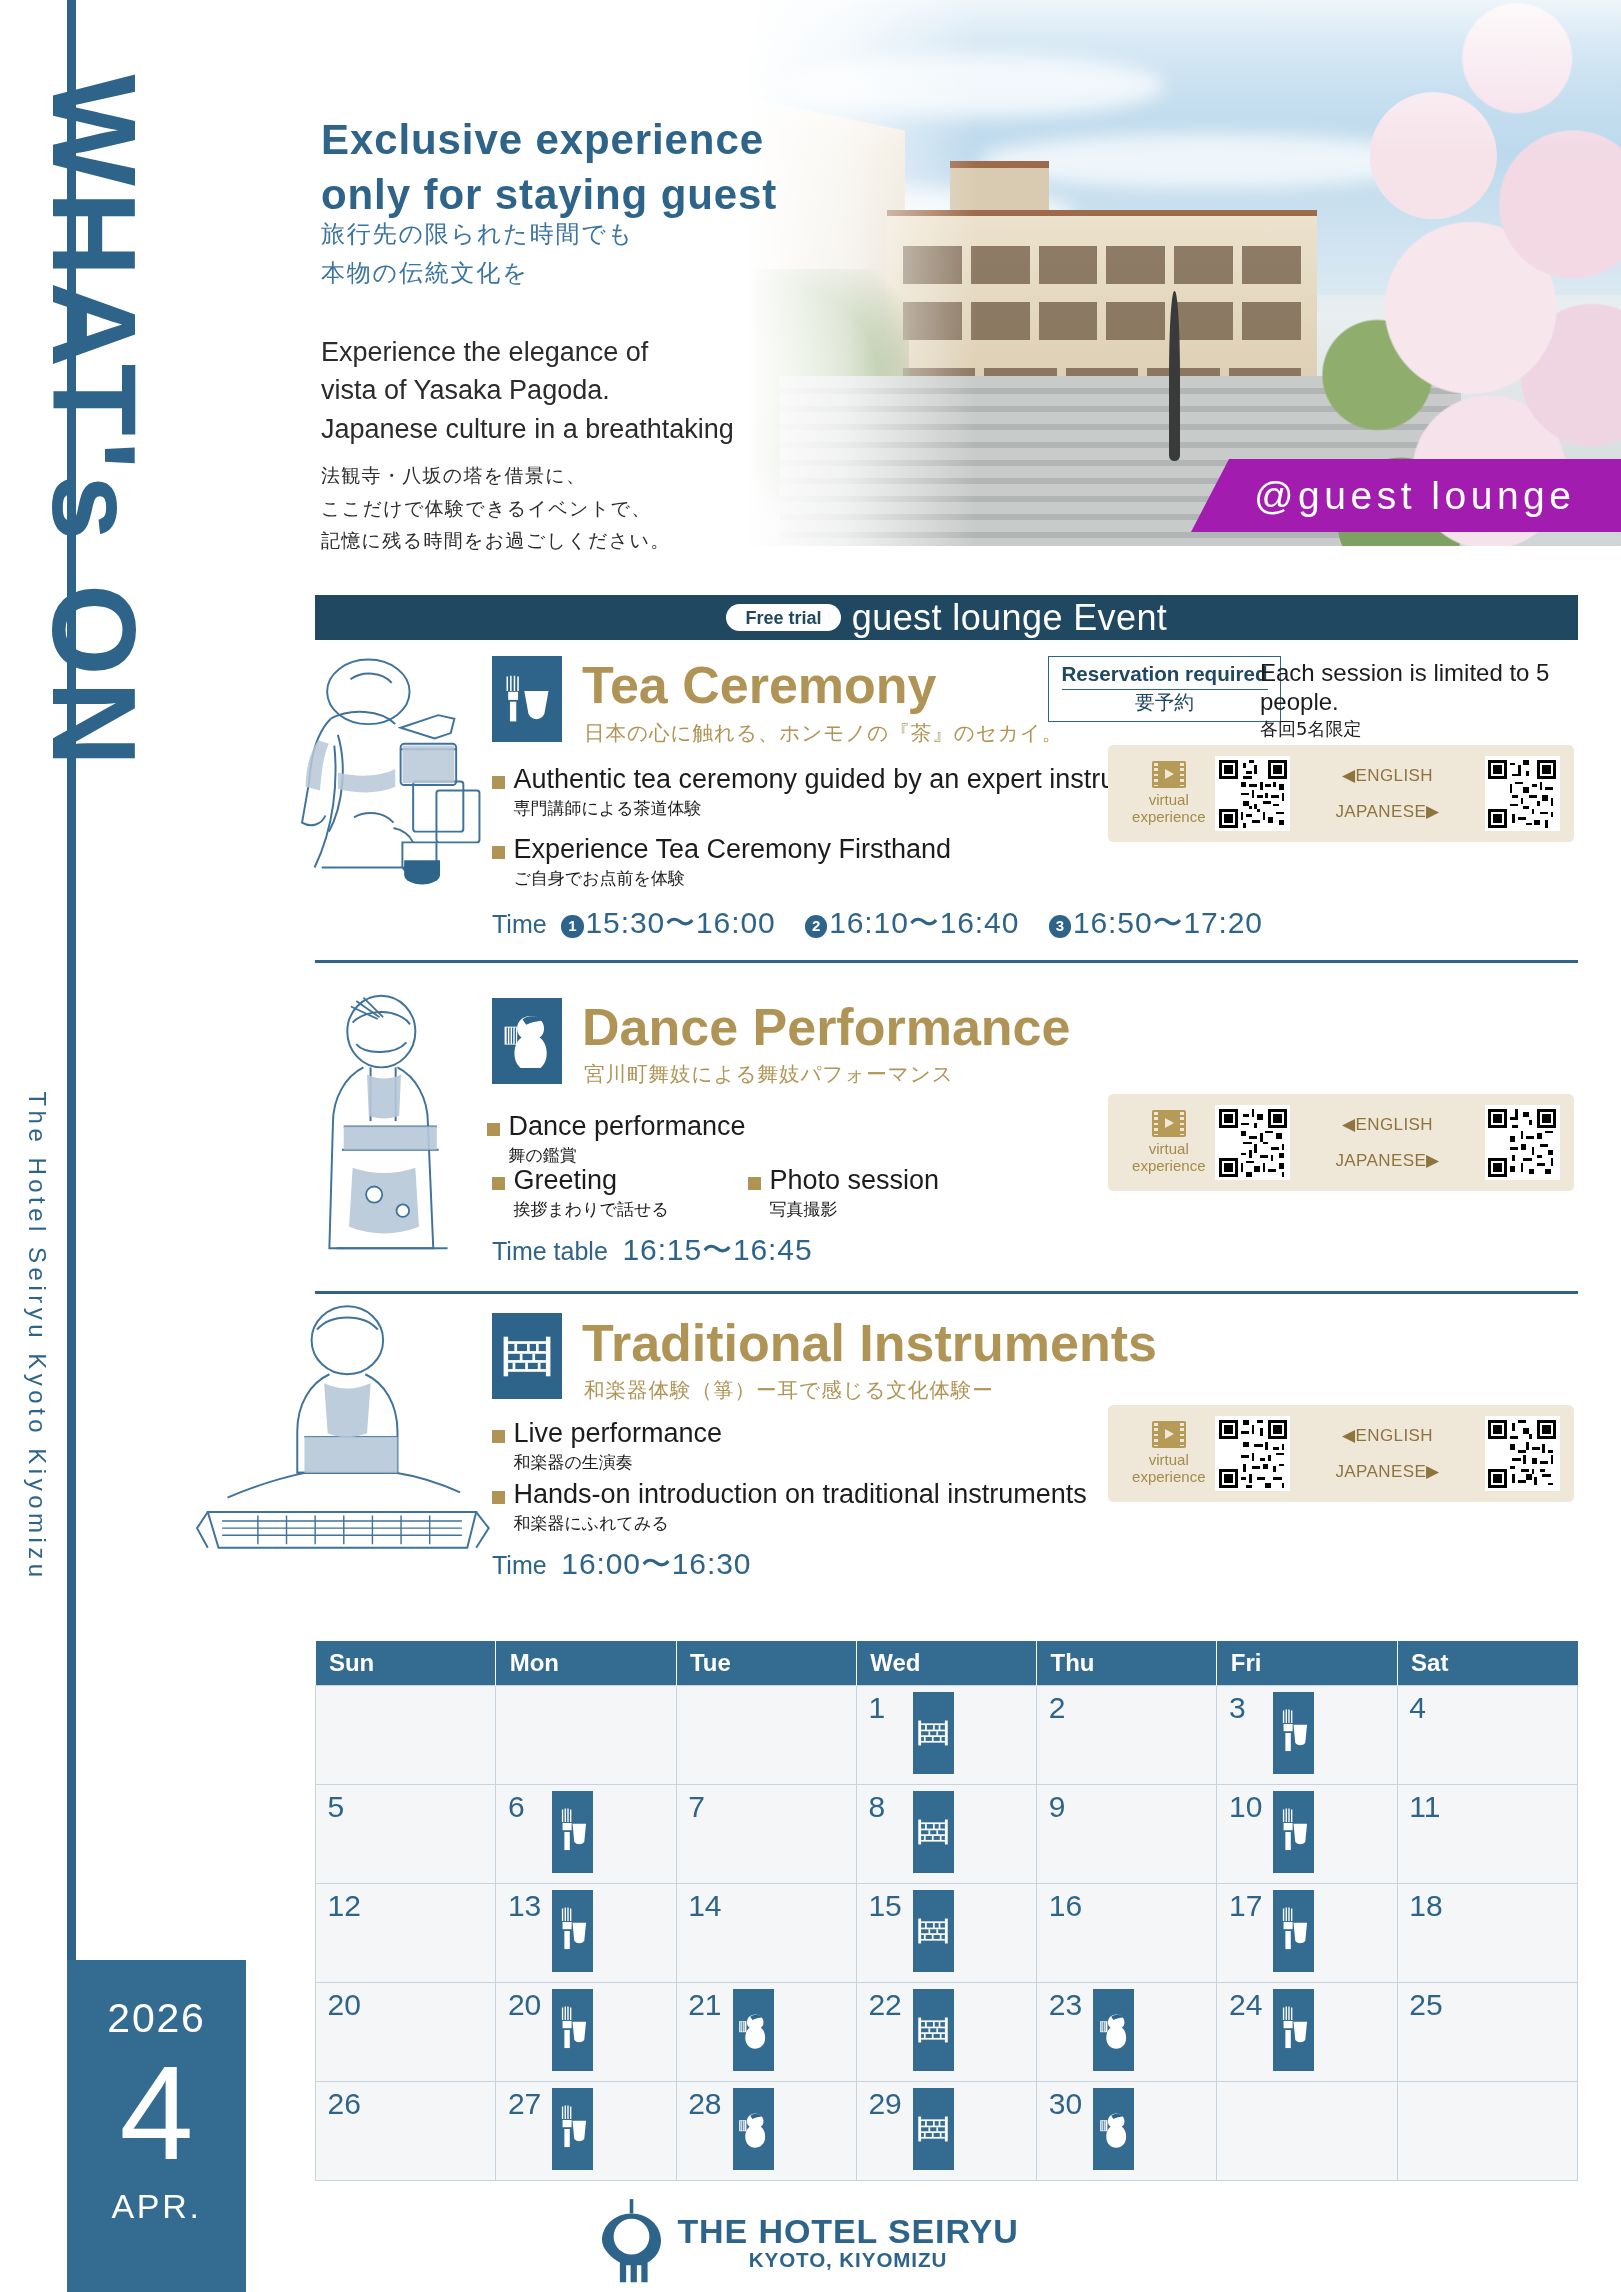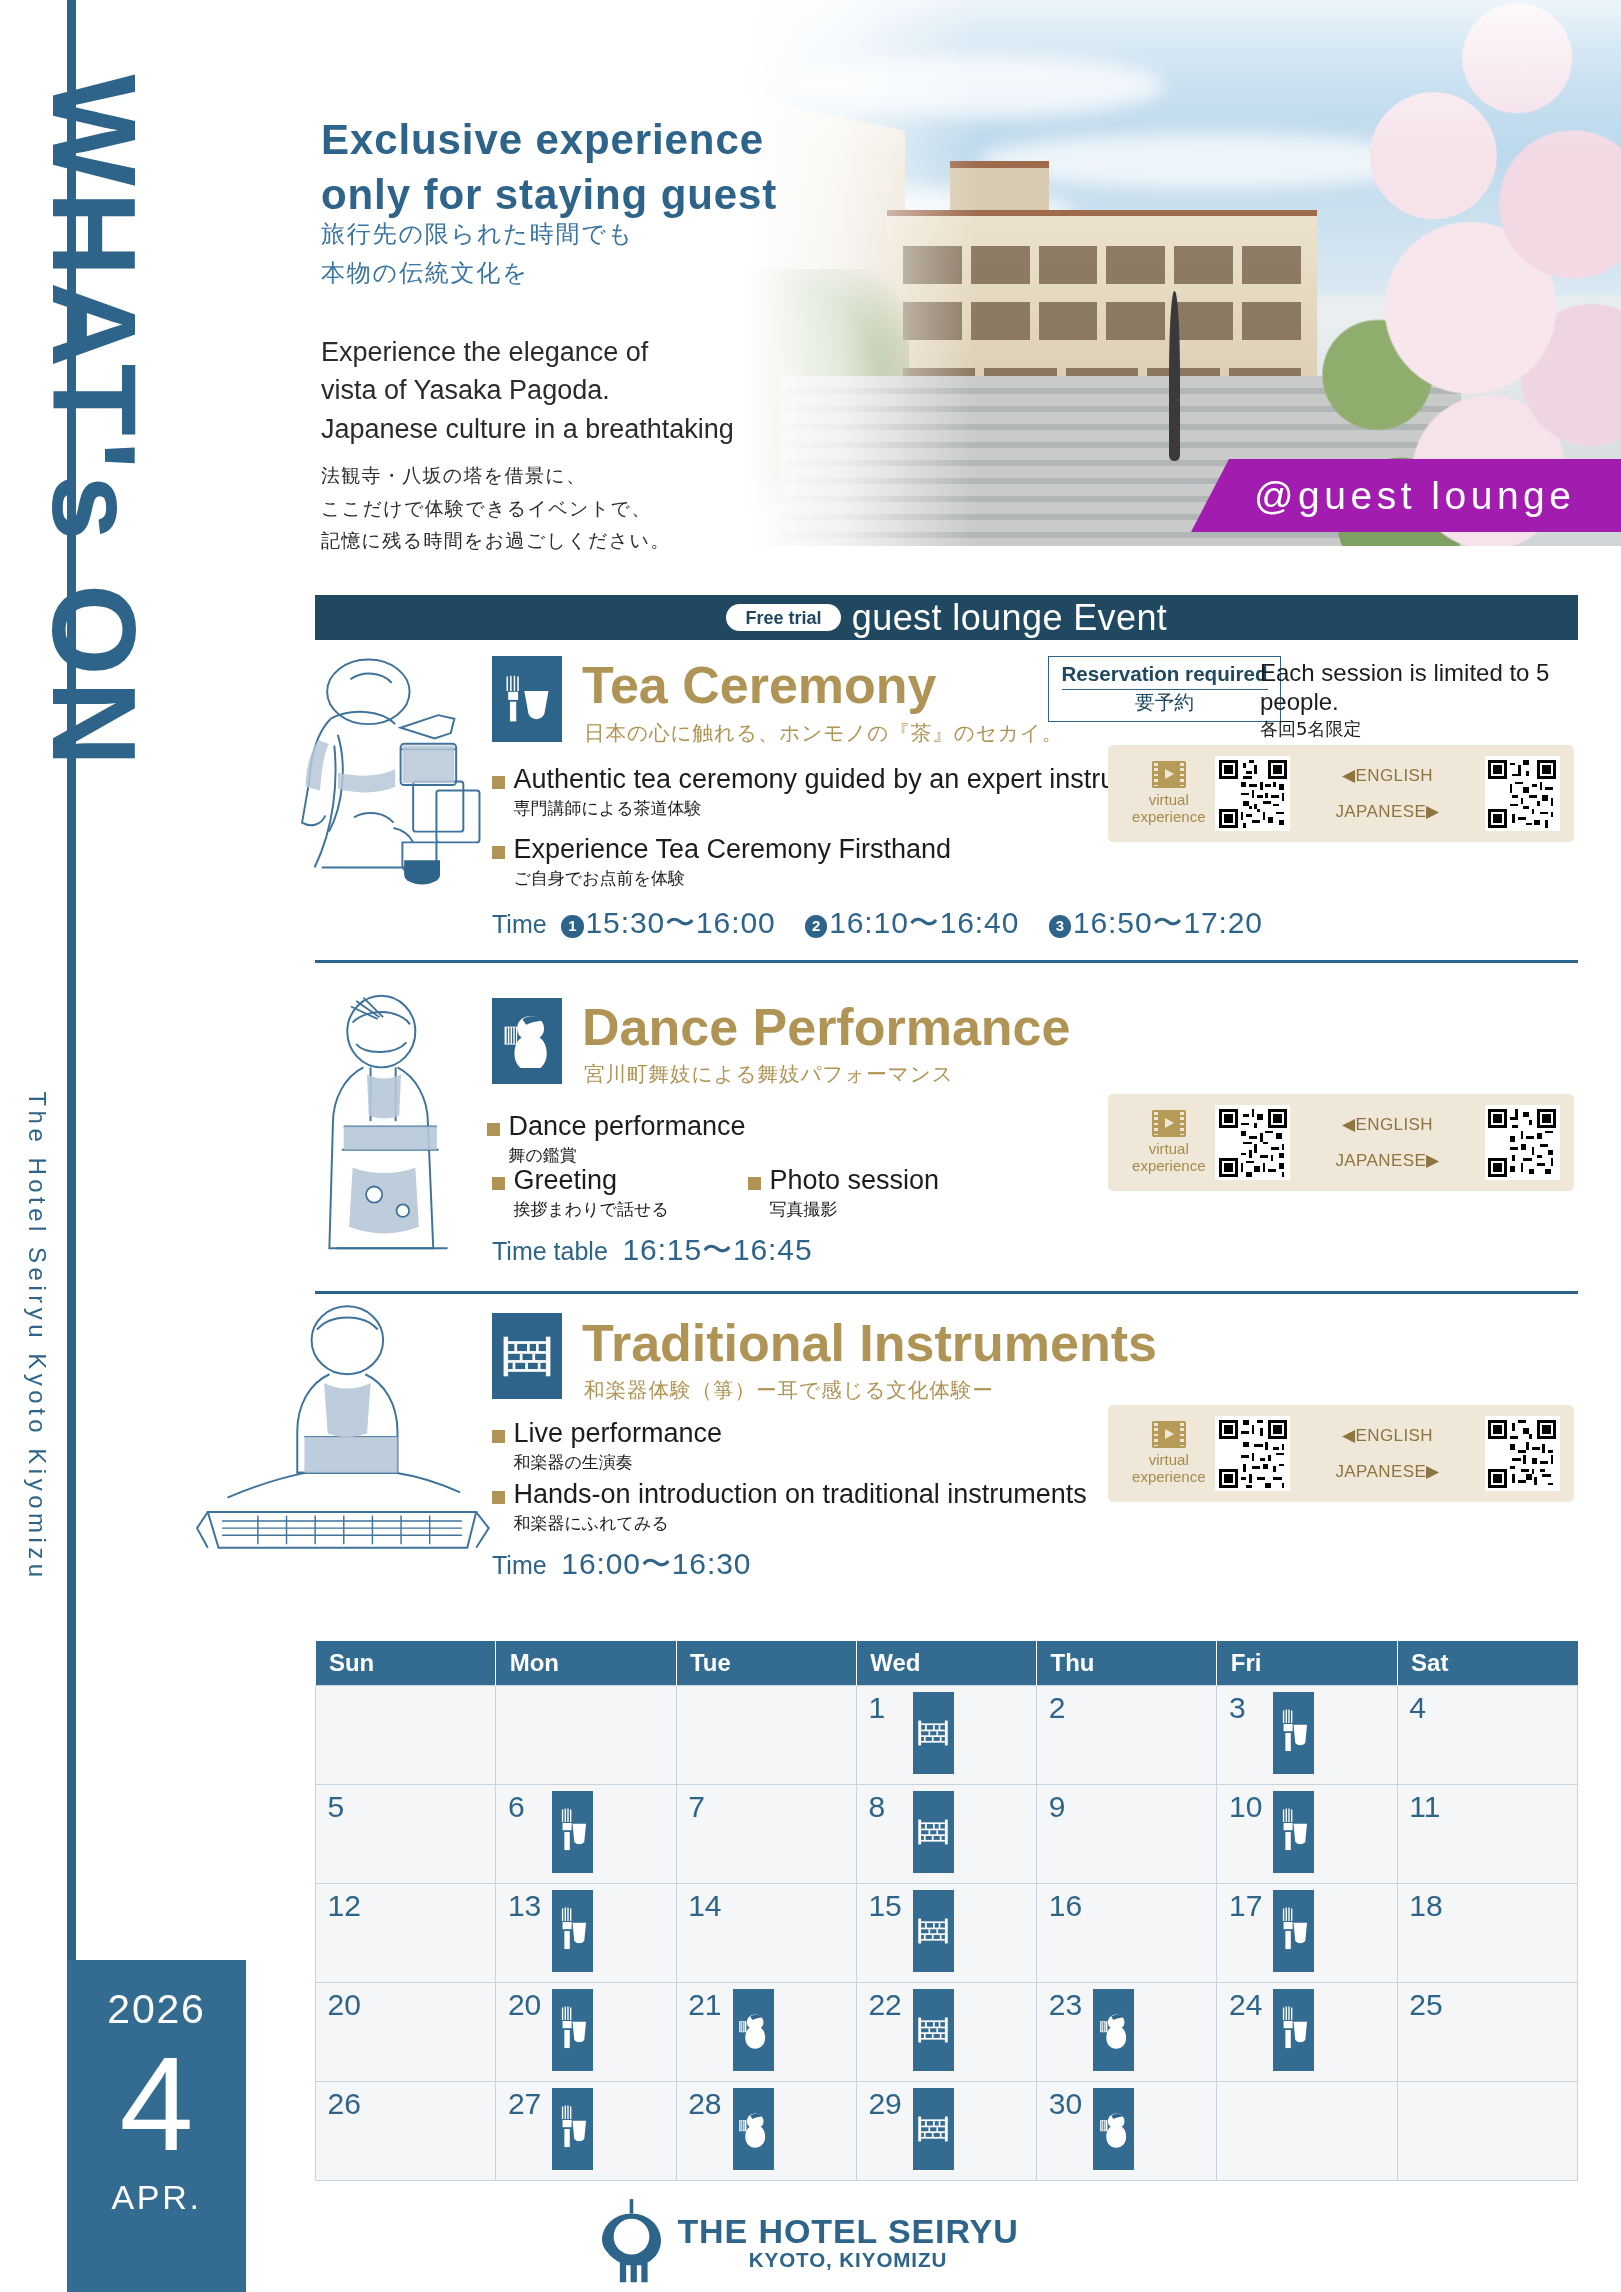--- a/index.html
+++ b/index.html
@@ -29,21 +29,21 @@
     position: absolute; left: -240px; top: 1343px;
     width: 555px; height: 41px;
     transform: rotate(90deg); transform-origin: center center;
     font-size: 24px; letter-spacing: 4.5px; color: #2e6489;
     line-height: 41px; white-space: nowrap; text-align: left; padding-left:5.4px;
   }
   .monthbox {
     position: absolute; left: 67px; top: 1960px; width: 179px; height: 333px;
     background: #336b91; color: #fff; text-align: center;
   }
-  .monthbox .yr { font-size: 41px; margin-top: 26px; letter-spacing: 1.8px; font-weight: 300;}
+  .monthbox .yr { font-size: 41px; margin-top: 35px; letter-spacing: 1.8px; font-weight: 300;}
   .monthbox .num { font-size: 133px; font-weight: 400; line-height: 134px; margin-top: 3.6px; }
   .monthbox .mo { font-size: 34px; letter-spacing: 2.7px; margin-top: 7.2px; font-weight: 300;}
 
   
   .hero-photo {
     position: absolute; left: 681px; top: 0; width: 940px; height: 546px;
     overflow: hidden;
     background:
       linear-gradient(180deg,#bcd6ea 0%, #d7e7f3 38%, #e9eef0 58%, #cfd4d6 100%);
   }

